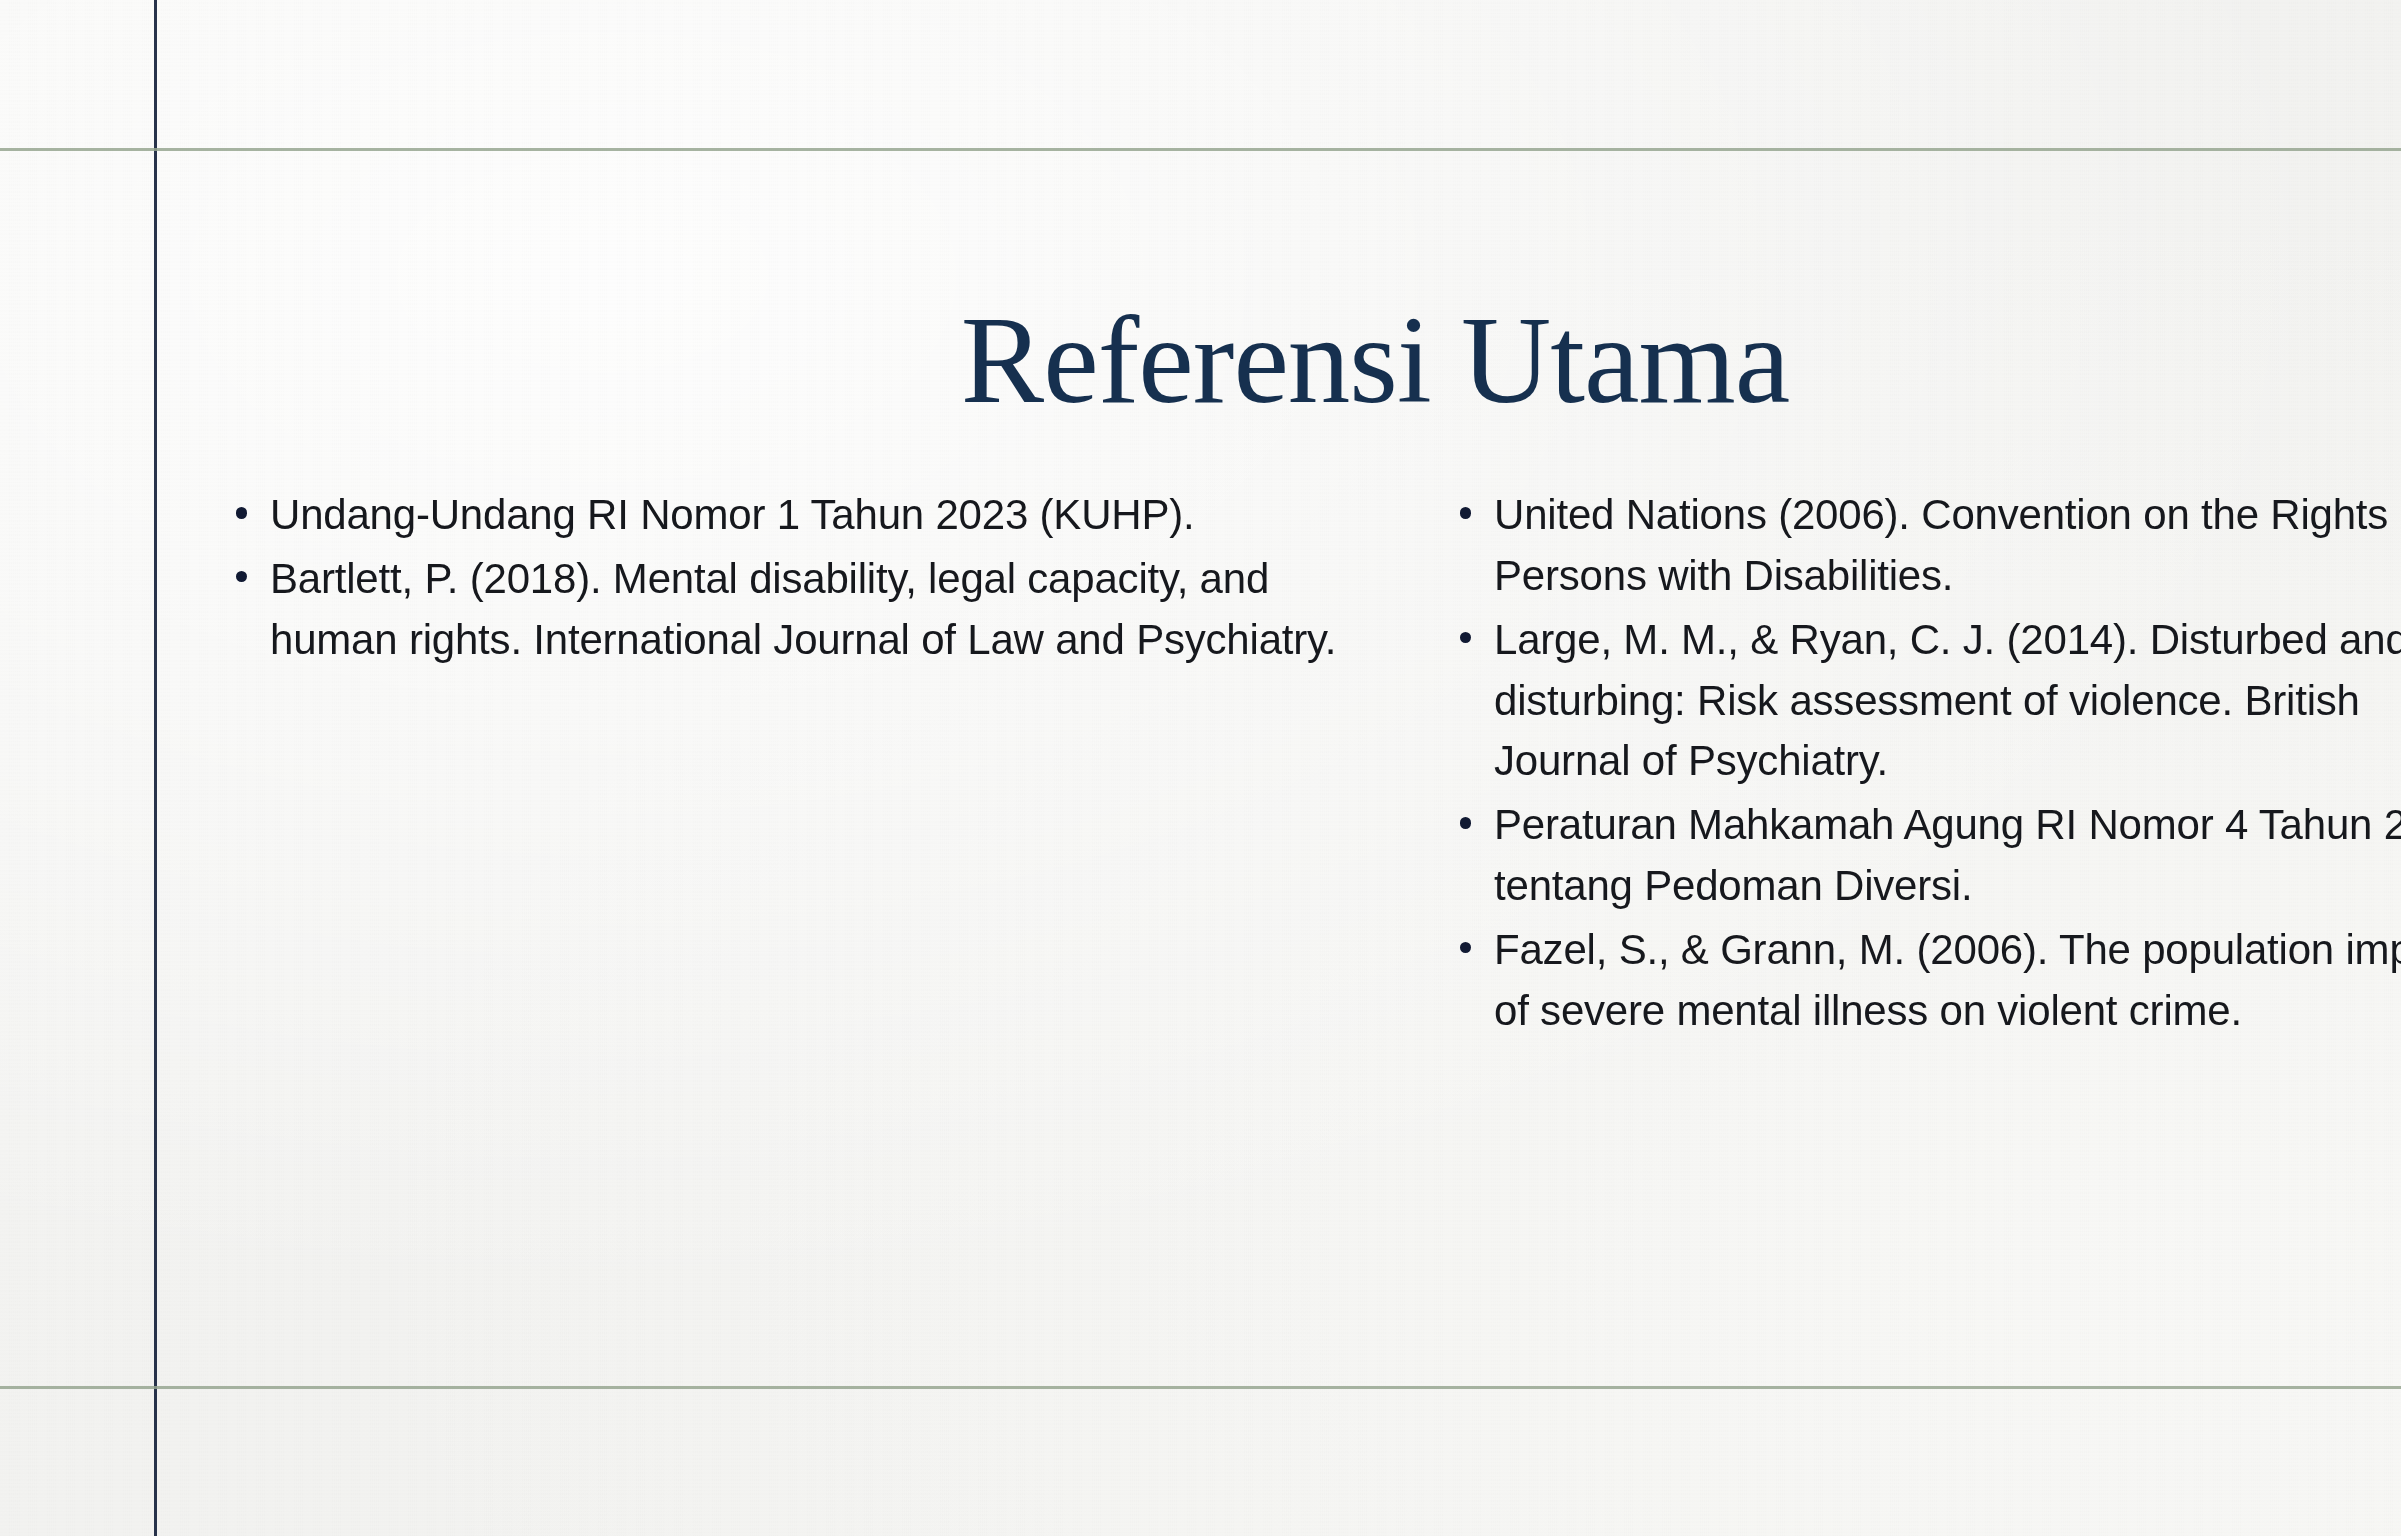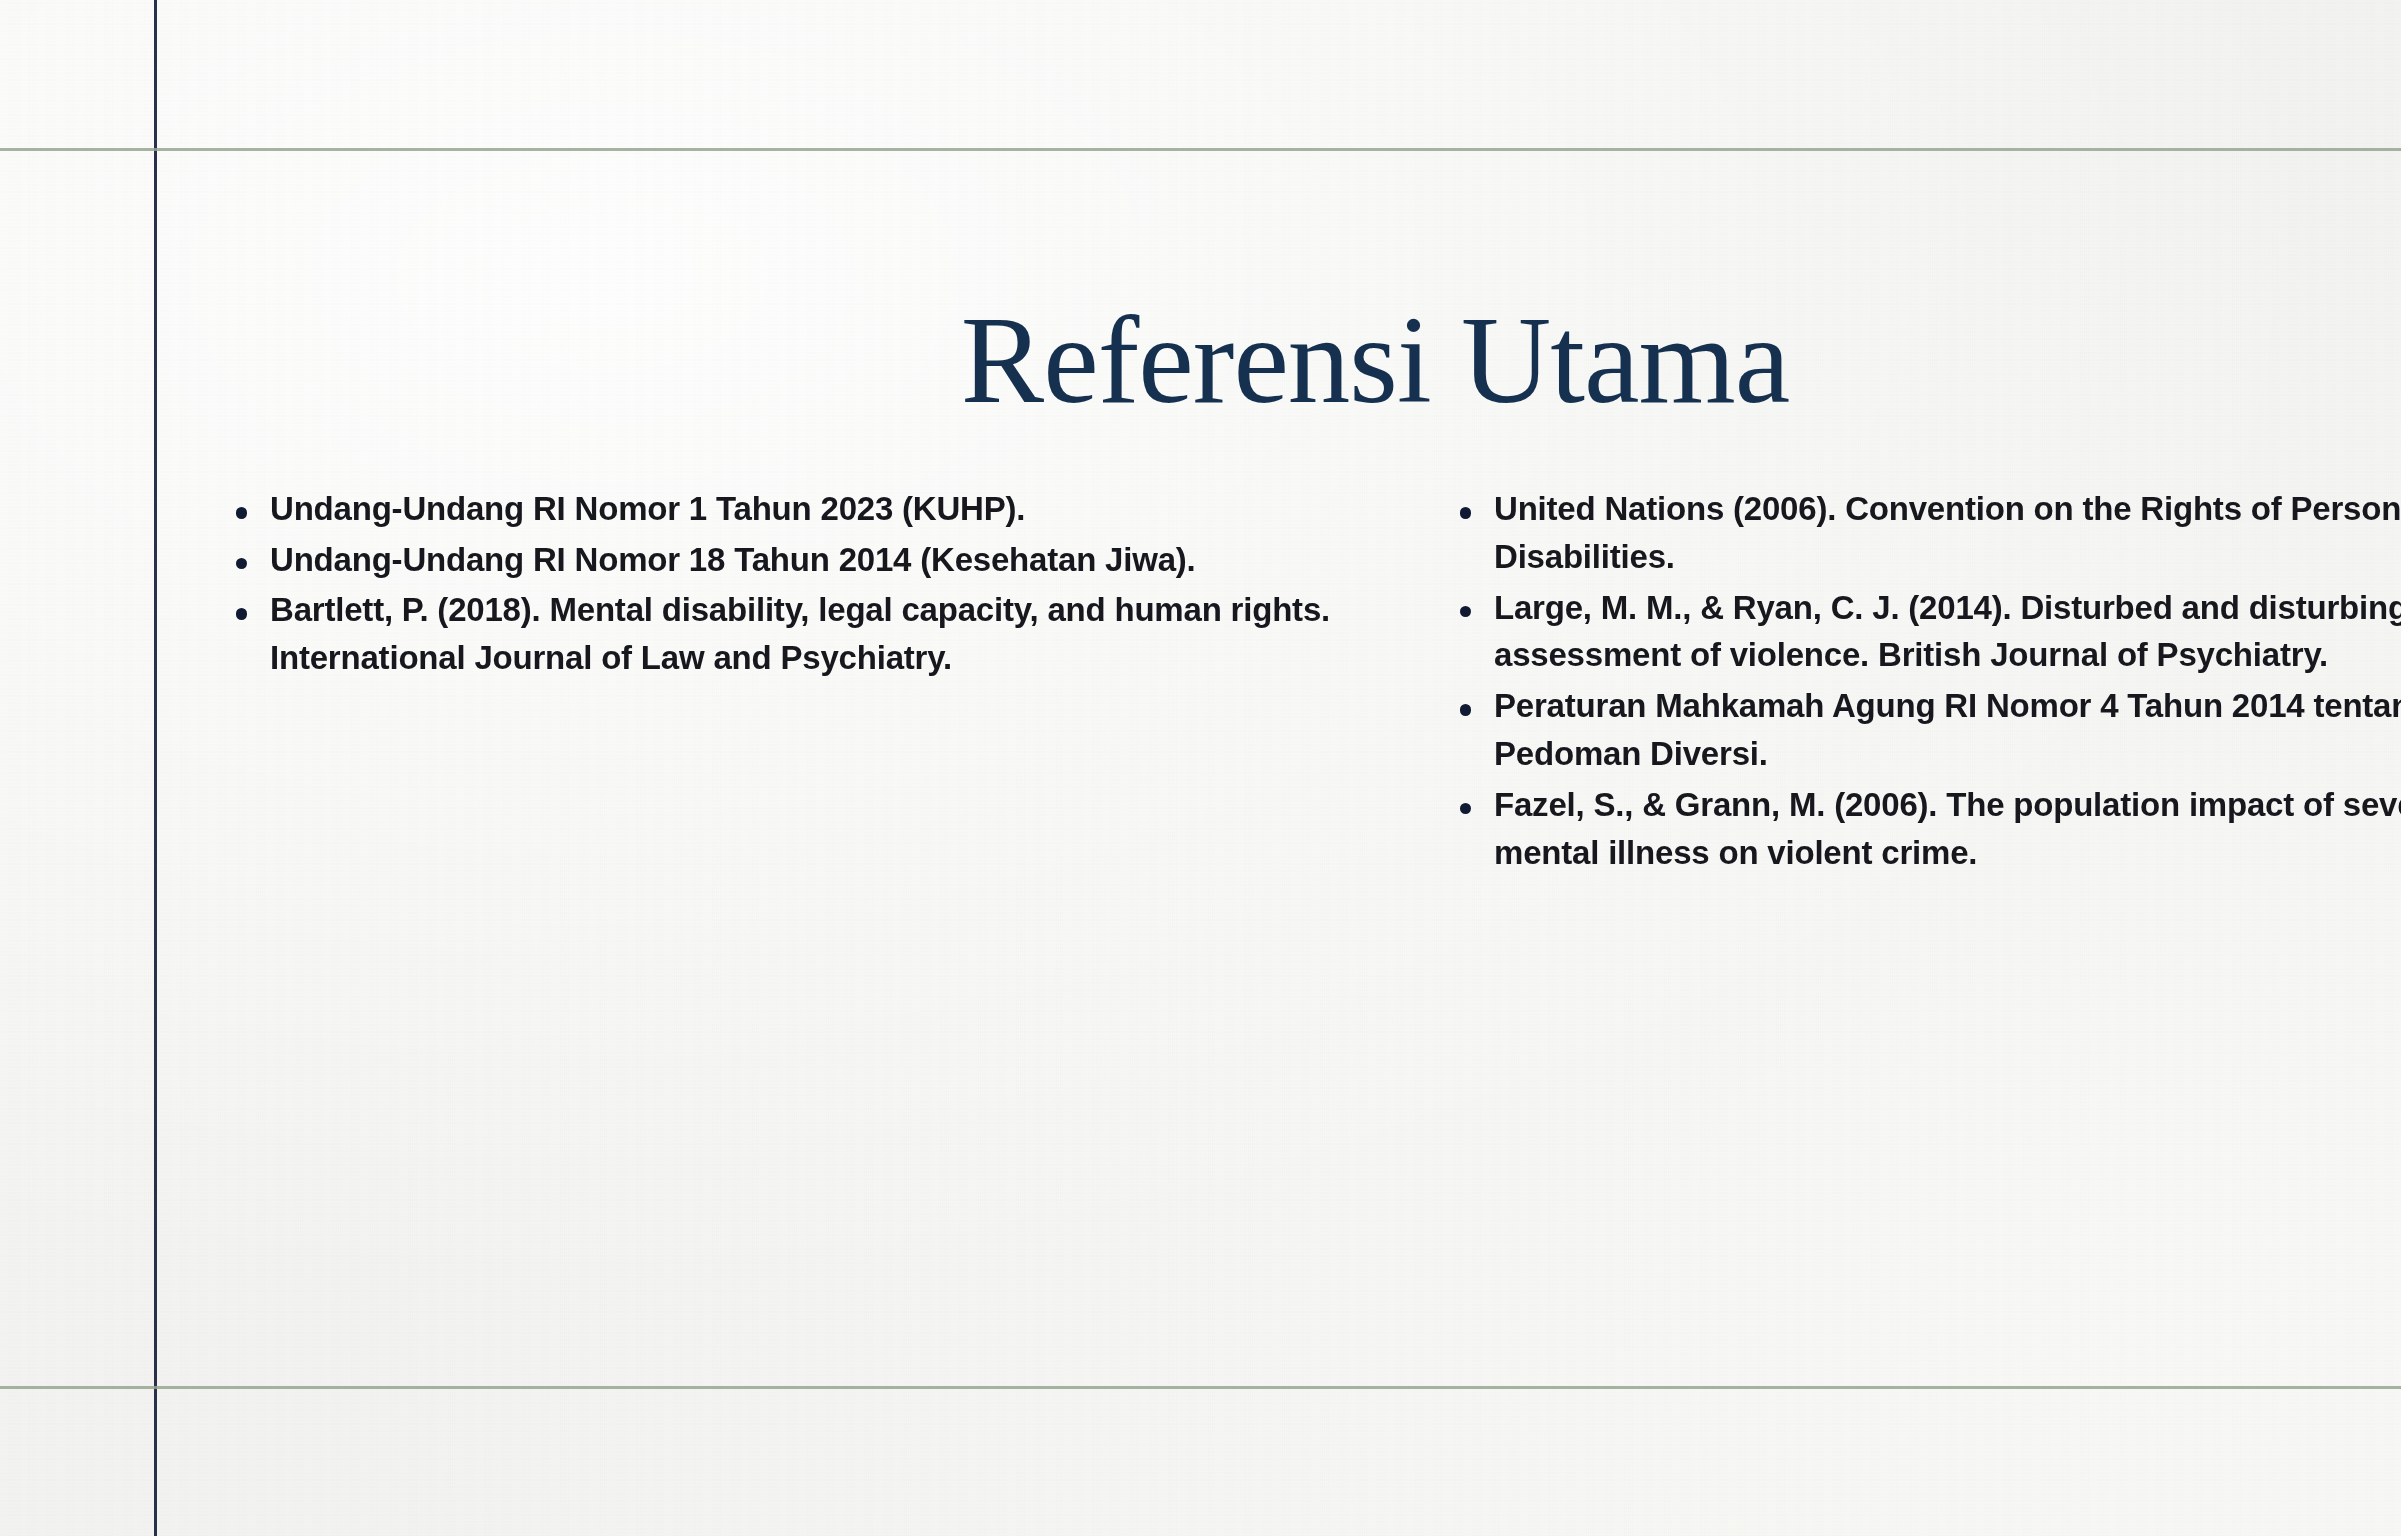--- a/index.html
+++ b/index.html
@@ -84,24 +84,24 @@
 
   ul.bullets {
     list-style: none;
     margin: 0;
     padding: 0;
   }
   ul.bullets li {
     position: relative;
     padding-left: 44px;
     margin: 0 0 2.9px 0;
-    font-size: 33px;
+    font-size: 42px;
     line-height: 1.45;
     color: #16181d;
-    font-weight: 700;
+    font-weight: 400;
     letter-spacing: -0.2px;
   }
   ul.bullets li.spacer-before { }
   ul.bullets li::before {
     content: "";
     position: absolute;
     left: 9.6px;
     top: 22px;
     width: 11.5px;
     height: 11.5px;
@@ -123,23 +123,20 @@
 
   <h1 id="title">Referensi Utama</h1>
 
   <div id="columns">
 
     <div class="column left">
       <ul class="bullets">
         <li>
           <span>Undang-Undang RI Nomor 1 Tahun 2023 (KUHP).</span>
         </li>
-        <li>
-          <span>Undang-Undang RI Nomor 18 Tahun 2014 (Kesehatan Jiwa).</span>
-        </li>
         <li class="spacer-before">
           <span>Bartlett, P. (2018). Mental disability, legal capacity, and human rights. International Journal of Law and Psychiatry.</span>
         </li>
       </ul>
     </div>
 
     <div class="column right">
       <ul class="bullets">
         <li>
           <span>United Nations (2006). Convention on the Rights of Persons with Disabilities.</span>

